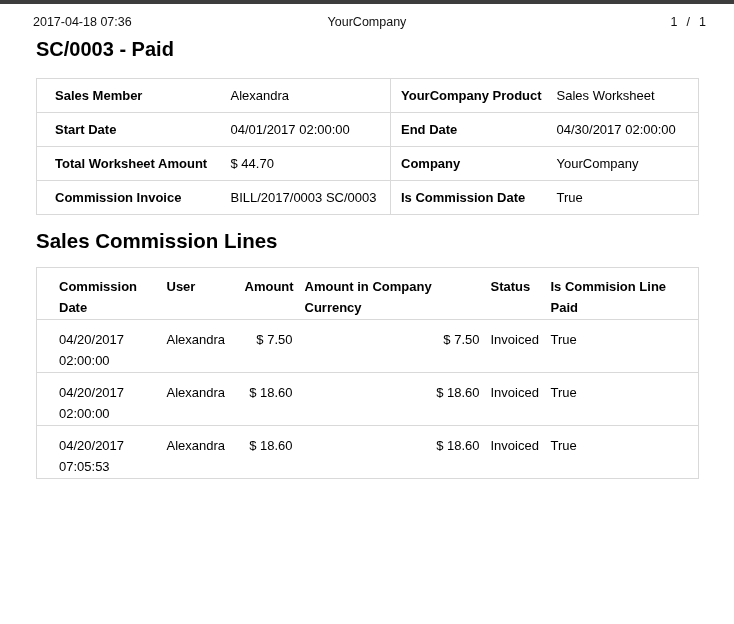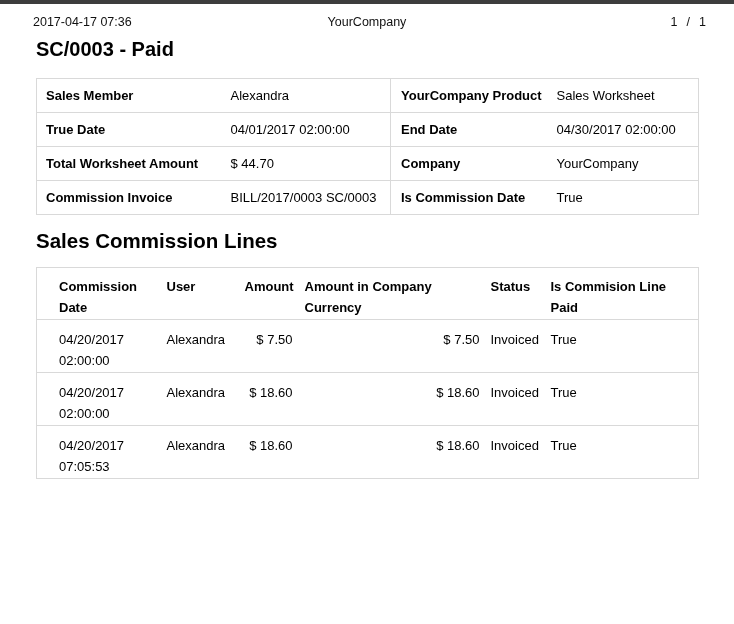--- a/index.html
+++ b/index.html
@@ -32,21 +32,21 @@
   }
   table { border-collapse:collapse; table-layout:fixed; }
   .details {
     margin:17px 0 0 36px;
     width:662px;
     border:1px solid #d9d9d9;
     font-size:13px;
   }
   .details td { height:34px; vertical-align:middle; padding:0 4px; }
   .details tr + tr td { border-top:1px solid #d9d9d9; }
-  .details td.lbl  { width:188px; padding-left:9px;  font-weight:bold; }
+  .details td.lbl  { width:188px; padding-left:18px;  font-weight:bold; }
   .details td.val1 { width:166px; padding-left:6px; }
   .details td.lbl2 { width:160px; padding-left:10px; font-weight:bold; border-left:1px solid #d9d9d9; }
   .details td.val2 { width:148px; padding-left:6px; }
   .lines-heading {
     margin:14px 0 0 36px;
     font-size:20.5px; font-weight:bold;
   }
   .lines {
     margin:14px 0 0 36px;
     width:662px;
@@ -71,41 +71,41 @@
   .lines .c-status { width:60px; }
   .lines .c-paid   { width:154px; }
 </style>
 </head>
 <body>
 
 <div>
   <div class="topbar"></div>
 
   <div class="pg-header">
-    <span>2017-04-17 07:36</span>
+    <span>2017-04-18 07:36</span>
     <span class="center">YourCompany</span>
     <span class="pageinfo">
       <span>1</span>
       <span>/</span>
       <span>1</span>
     </span>
   </div>
 
   <div class="subtitle">SC/0003 - Paid</div>
 
   <table class="details">
     <tbody>
       <tr>
         <td class="lbl">Sales Member</td>
         <td class="val1">Alexandra</td>
         <td class="lbl2">YourCompany Product</td>
         <td class="val2">Sales Worksheet</td>
       </tr>
       <tr>
-        <td class="lbl">True Date</td>
+        <td class="lbl">Start Date</td>
         <td class="val1">04/01/2017 02:00:00</td>
         <td class="lbl2">End Date</td>
         <td class="val2">04/30/2017 02:00:00</td>
       </tr>
       <tr>
         <td class="lbl">Total Worksheet Amount</td>
         <td class="val1">$ 44.70</td>
         <td class="lbl2">Company</td>
         <td class="val2">YourCompany</td>
       </tr>

